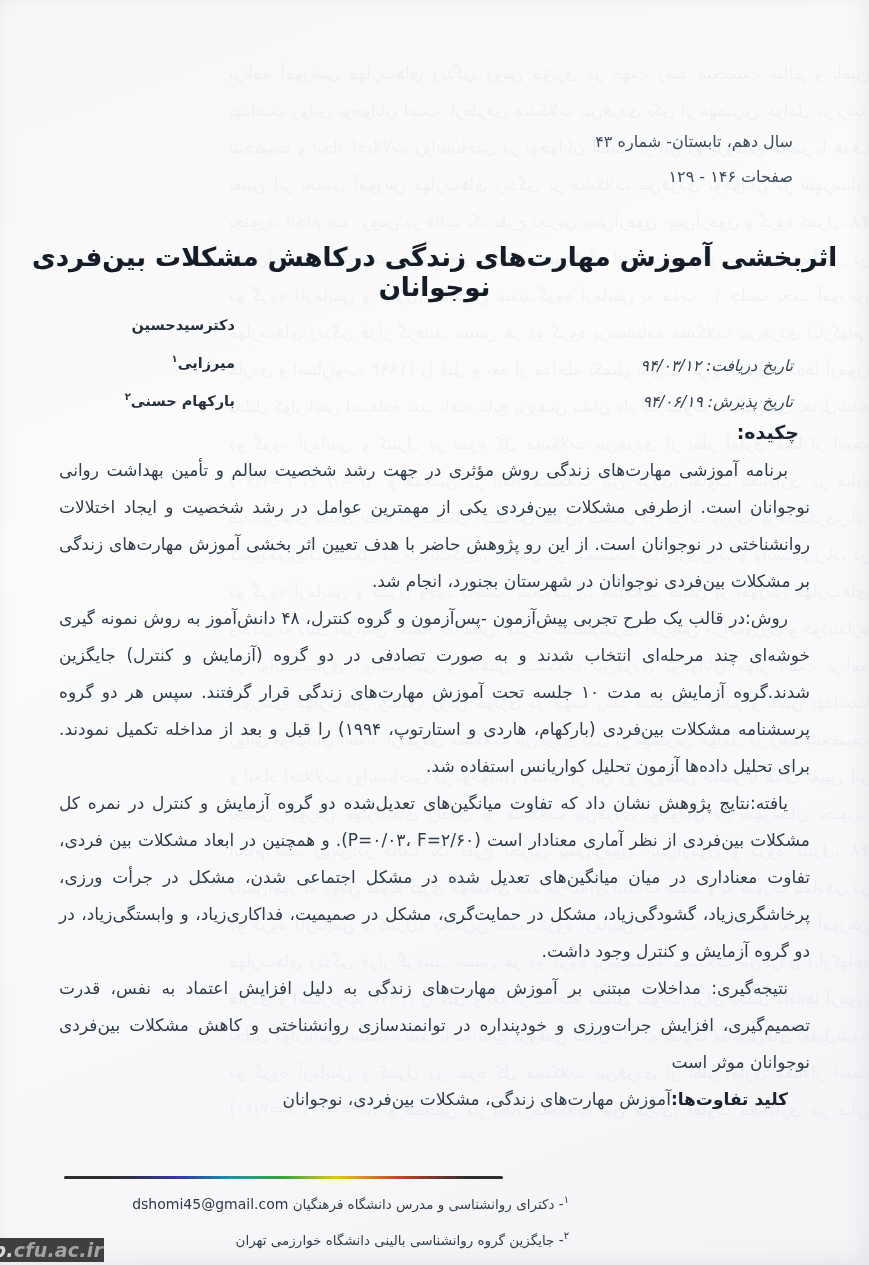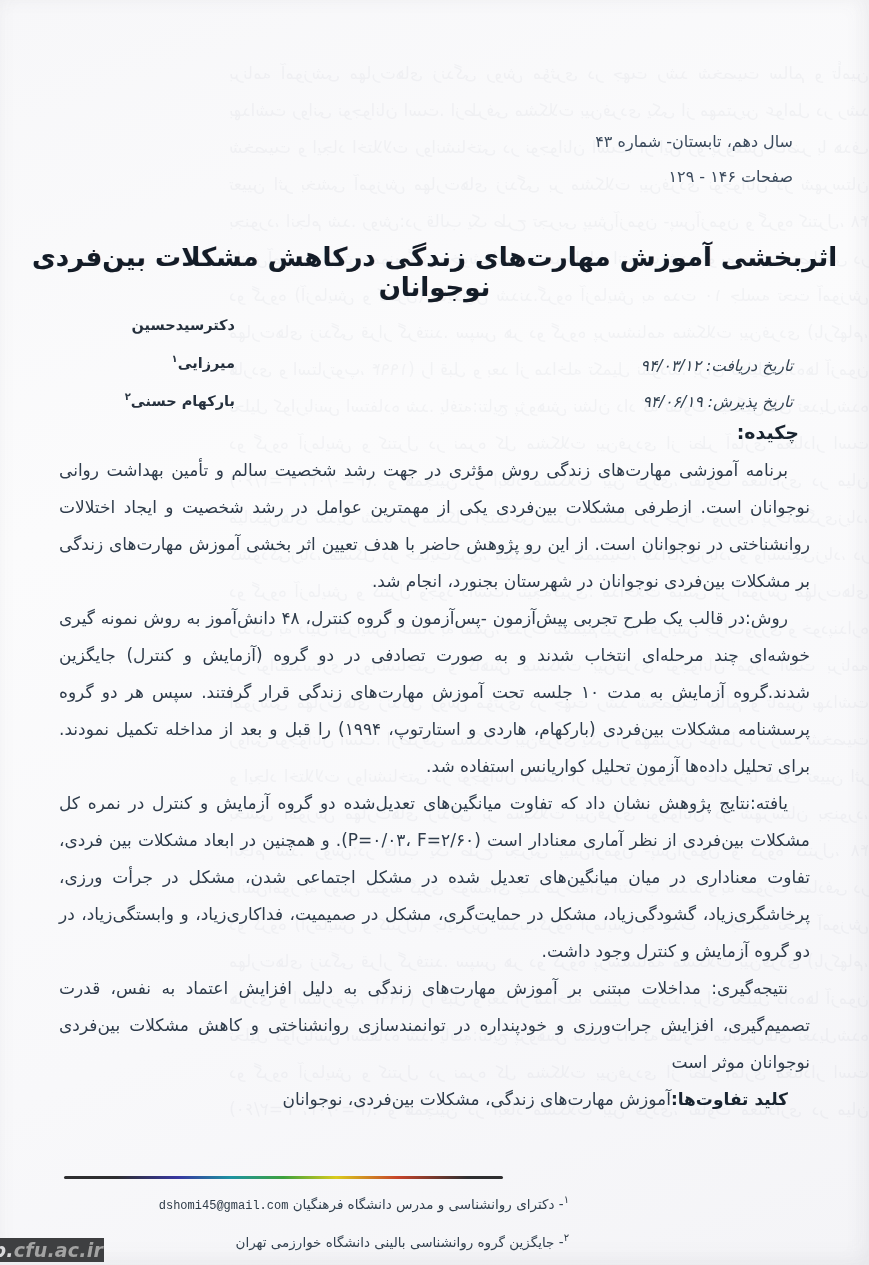--- a/index.html
+++ b/index.html
@@ -54,21 +54,21 @@
   .keywords b{color:#1a2531;}
   .fn-sep{
     top:1176px;left:64px;width:439px;height:2.6px;border-radius:2px;
     background:linear-gradient(90deg,#1c1c1e 0%,#1c1c1e 12%,#27279a 26%,#0a8a9a 38%,#2d9a2d 50%,#d8c80a 62%,#c23418 76%,#1c1c1e 92%,#1c1c1e 100%);
     opacity:0.92;
   }
   .footnotes{
     top:1184px;right:300px;text-align:right;
     font-size:13.5px;line-height:32px;color:#33414f;
   }
-  .footnotes .email{direction:ltr;unicode-bidi:embed;font-size:12px;color:#2d3a47;font-family:Liberation Mono, monospace;}
+  .footnotes .email{direction:ltr;unicode-bidi:embed;font-size:14px;color:#2d3a47;}
   .watermark{
     top:1238px;left:0;width:104px;height:24px;
     background:#3e3f41;display:flex;align-items:center;
     padding-right:1px;box-sizing:border-box;z-index:3;
     font-style:italic;font-weight:bold;font-size:19px;
     direction:ltr;justify-content:flex-end;letter-spacing:0.2px;
   }
   .wm-prefix{color:#d9d9db;}
   .wm-domain{color:#a3a3a3;}
 </style>

